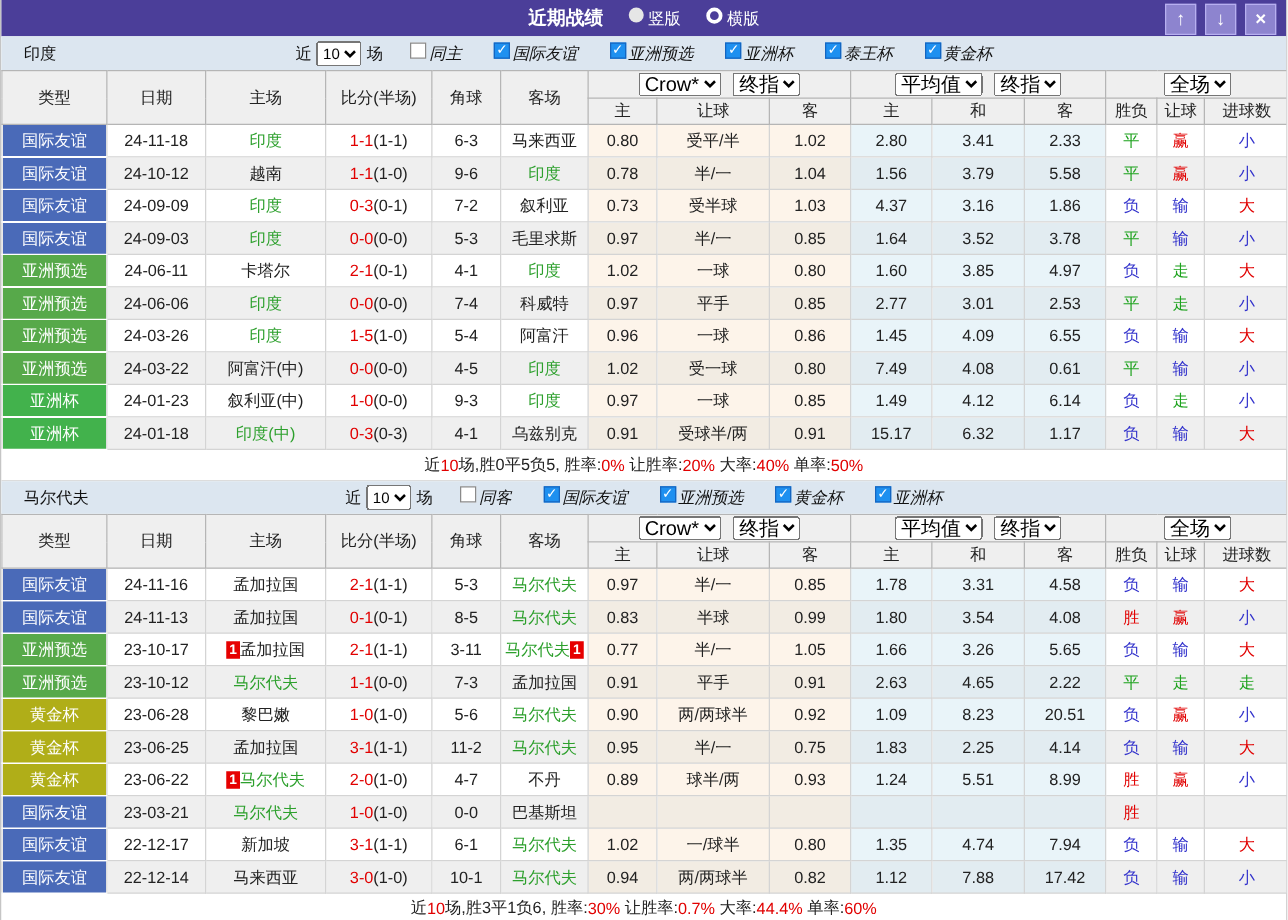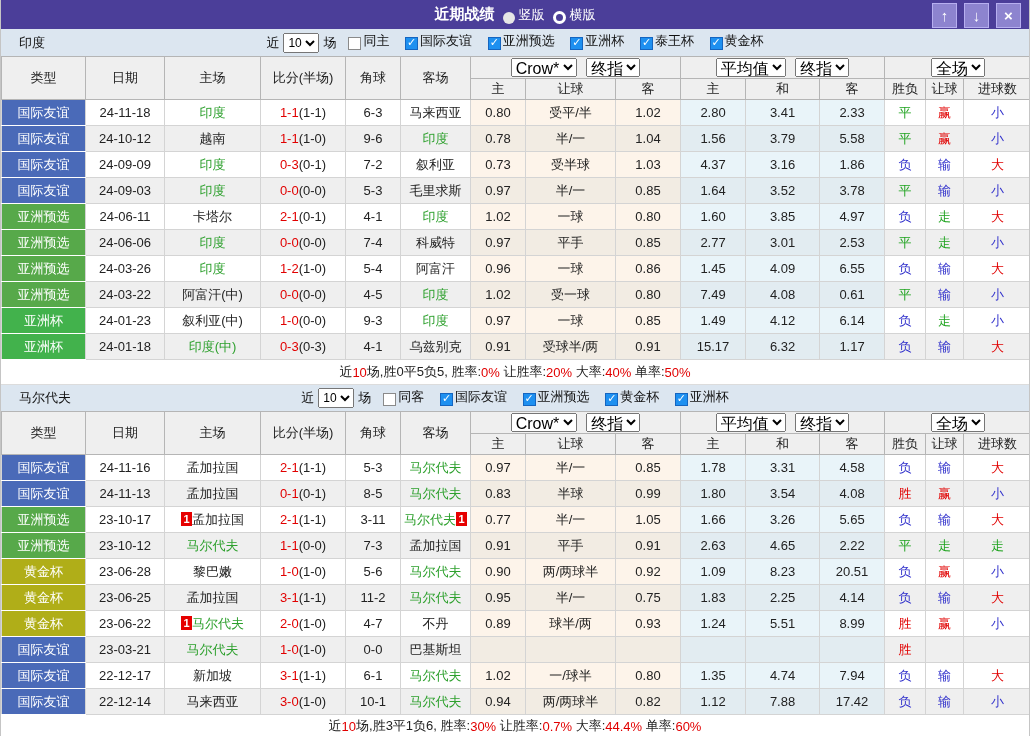--- a/index.html
+++ b/index.html
@@ -1,35 +1,35 @@
 <!DOCTYPE html>
 <html><head>
 <meta charset="utf-8">
 <style>
   html,body{margin:0;padding:0;background:#fff;}
   body{font-family:"Liberation Sans","DejaVu Sans",sans-serif;}
   .wrap{width:1030px;height:736px;overflow:hidden;border-left:1px solid #c5c5c5;border-right:1px solid #c5c5c5;box-sizing:border-box;}
 
   
   .titlebar{height:29px;background:#4b3e99;display:flex;align-items:center;position:relative;}
-  .titlebar .center{flex:1;display:flex;align-items:center;justify-content:center;gap:8px;color:#fff;}
+  .titlebar .center{flex:1;display:flex;align-items:center;justify-content:center;gap:20px;color:#fff;}
   .titlebar .app-title{font-size:15px;font-weight:bold;}
-  .radio-item{display:flex;align-items:flex-end;gap:4px;font-size:13px;cursor:pointer;}
+  .radio-item{display:flex;align-items:flex-start;gap:4px;font-size:13px;cursor:pointer;}
   .radio-dot{width:12px;height:12px;border-radius:50%;display:inline-block;}
   .radio-dot.filled{background:#e6e6e6;}
   .radio-dot.ring{background:transparent;border:3px solid #fff;width:7px;height:7px;}
   .winbtns{position:absolute;right:8px;top:3px;display:flex;gap:7px;}
   .winbtn{width:23px;height:23px;background:#8d84cf;border:1px solid #b7aff0;color:#fff;font-size:15px;font-weight:bold;display:flex;align-items:center;justify-content:center;cursor:pointer;line-height:1;}
 
   
   .filter{height:27px;background:#dce6f0;display:flex;align-items:center;justify-content:center;position:relative;font-size:13px;color:#111;}
   .filter.second{height:26px;}
   .team-label{position:absolute;left:18px;font-size:13px;color:#111;}
   .filter select{margin:0 4px;font-size:12px;height:20px;}
-  .chk{display:inline-flex;align-items:flex-end;margin-left:12px;cursor:pointer;}
+  .chk{display:inline-flex;align-items:flex-start;margin-left:22px;cursor:pointer;font-style:italic;}
   .cb{width:13px;height:13px;border:1px solid #8a8a8a;background:#fff;display:inline-block;margin-right:2px;position:relative;box-sizing:border-box;}
   .cb.checked{background:#1e90f0;border-color:#1565c0;}
   .cb.checked::after{content:"✓";position:absolute;left:1px;top:-2px;color:#fff;font-size:11px;font-weight:bold;}
 
   
   table.grid{border-collapse:collapse;table-layout:fixed;width:1030px;font-size:13px;}
   thead td{background:#efefef;border:1px solid #b5b5b5;text-align:center;color:#222;padding:0;}
   thead tr.r1 td{height:21px;}
   thead tr.r2 td{height:20px;}
   thead select{font-size:16px;height:19px;margin:0 3px;}
@@ -281,21 +281,21 @@
           <td class="tb">2.53</td>
           <td><span class="t-green">平</span></td>
           <td><span class="t-green">走</span></td>
           <td><span class="t-blue">小</span></td>
         </tr>
 
         <tr>
           <td class="type-cell c-green">亚洲预选</td>
           <td>24-03-26</td>
           <td><span class="t-team">印度</span></td>
-          <td><span class="t-red">1-2</span><span class="half">(1-0)</span></td>
+          <td><span class="t-red">1-5</span><span class="half">(1-0)</span></td>
           <td>5-4</td>
           <td><span>阿富汗</span></td>
           <td class="ta">0.96</td>
           <td class="ta">一球</td>
           <td class="ta">0.86</td>
           <td class="tb">1.45</td>
           <td class="tb">4.09</td>
           <td class="tb">6.55</td>
           <td><span class="t-blue">负</span></td>
           <td><span class="t-blue">输</span></td>

